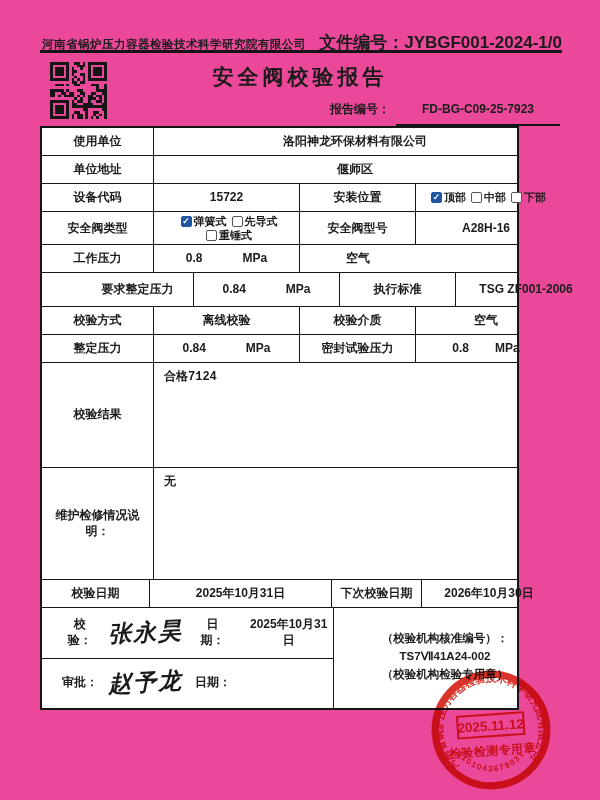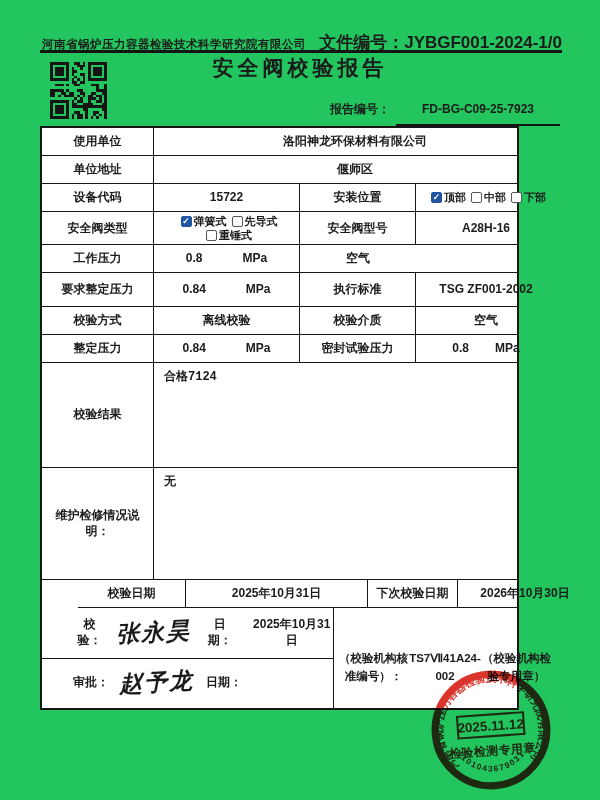--- a/index.html
+++ b/index.html
@@ -1,71 +1,71 @@
 <!DOCTYPE html>
 <html><head>
 <meta charset="utf-8">
 <style>
   html,body{margin:0;padding:0;background:#e8e8e8;}
-  .page{position:relative;width:600px;height:800px;background:#22c55e;margin:0 auto;
+  .page{position:relative;width:600px;height:800px;background:#ec4899;margin:0 auto;
         font-family:"Liberation Sans",sans-serif;color:#1b1b1b;overflow:hidden;}
 
   
   .hdr{position:absolute;left:42px;right:38px;top:31px;display:flex;
        justify-content:space-between;align-items:baseline;}
   .hdr-company{font-size:11.5px;font-weight:800;letter-spacing:.5px;}
   .hdr-doc{font-size:17px;font-weight:800;}
   .hdr-rule{position:absolute;left:40px;right:38px;top:50px;height:2.5px;background:#151515;}
 
   
   .qr{position:absolute;left:50px;top:62px;width:57px;height:57px;}
   .qr svg{width:100%;height:100%;shape-rendering:crispEdges;}
-  .title{position:absolute;left:0;right:0;top:54px;text-align:center;
+  .title{position:absolute;left:0;right:0;top:63px;text-align:center;
          font-size:21px;font-weight:800;letter-spacing:4px;}
   .repno{position:absolute;left:330px;top:101px;font-size:12px;font-weight:800;
          display:flex;align-items:baseline;}
   .repno-val{display:inline-block;min-width:152px;text-align:center;
              border-bottom:2px solid #151515;padding:0 6px 8px;margin-left:6px;}
 
   
   .tbl{position:absolute;left:40px;top:126px;width:479px;border:2px solid #151515;
        box-sizing:border-box;background:#fff;}
   .row{display:grid;grid-template-columns:112px 146px 116px 140px;
        border-bottom:1.5px solid #151515;box-sizing:border-box;}
-  .row.alt{grid-template-columns:108px 182px 90px 134px;margin-left:36px;}
+  .row.alt{grid-template-columns:108px 182px 90px 134px;}
   .row.sig{grid-template-columns:292px 222px;}
   .row:last-child{border-bottom:none;}
   .c{border-right:1.5px solid #151515;display:flex;align-items:center;justify-content:center;
      font-size:12px;font-weight:700;text-align:center;padding:2px 4px;line-height:1.3;
      box-sizing:border-box;min-width:0;}
   .c:last-child{border-right:none;}
   .span3{grid-column:2/5;}
   .topleft{align-items:flex-start;justify-content:flex-start;text-align:right;
            padding:7px 10px;font-family:Liberation Mono, monospace;}
   .pres{gap:40px;}
   .pres.narrow{gap:26px;}
-  .h28{height:28px;} .h33{height:33px;} .h34{height:34px;}
+  .h28{height:28px;} .h33{height:33px;} .h34{height:34px;padding-left:40px;}
   .h105{height:105px;} .h112{height:112px;} .h100{height:100px;}
 
   
   .cbcell{font-size:11px;flex-wrap:wrap;padding:2px 2px;}
   .cb-item{display:inline-flex;align-items:center;white-space:nowrap;}
   .cb{width:11px;height:11px;border:1.5px solid #555;border-radius:2px;display:inline-flex;
       align-items:center;justify-content:center;margin:0 2px 0 5px;box-sizing:border-box;
       font-size:9px;line-height:1;color:#fff;background:#fff;}
   .cb.on{background:#2055a4;border-color:#2055a4;}
 
   
   .sigleft{display:flex;flex-direction:column;padding:0;align-items:stretch;}
-  .sigrow{flex:1;display:flex;align-items:center;padding-left:31px;font-size:12px;font-weight:700;text-align:center;}
+  .sigrow{flex:1;display:flex;align-items:center;padding-left:20px;font-size:12px;font-weight:700;text-align:center;}
   .sigrow.first{border-bottom:1.5px solid #151515;}
   .signame{font-size:23px;font-weight:800;font-style:italic;letter-spacing:2px;
            transform:rotate(-3deg);margin:0 12px 0 10px;white-space:nowrap;}
   .sigdate{margin-left:14px;}
-  .orgbox{justify-content:flex-start;padding-top:22px;
+  .orgbox{flex-direction:column;justify-content:flex-start;padding-top:22px;
           font-size:11.5px;line-height:1.55;}
 
   
   .stamp{position:absolute;left:429px;top:668px;width:124px;height:124px;z-index:5;
          transform:rotate(-4deg);mix-blend-mode:multiply;opacity:.93;}
   .stamp svg{width:100%;height:100%;}
 </style>
 </head>
 <body>
 
@@ -377,21 +377,21 @@
       <div class="c">空气</div>
     </div>
 
     <div class="row h34">
       <div class="c">要求整定压力</div>
       <div class="c pres">
         <span>0.84</span>
         <span>MPa</span>
       </div>
       <div class="c">执行标准</div>
-      <div class="c">TSG ZF001-2002</div>
+      <div class="c">TSG ZF001-2006</div>
     </div>
 
     <div class="row h28">
       <div class="c">校验方式</div>
       <div class="c">离线校验</div>
       <div class="c">校验介质</div>
       <div class="c">空气</div>
     </div>
 
     <div class="row h28">

